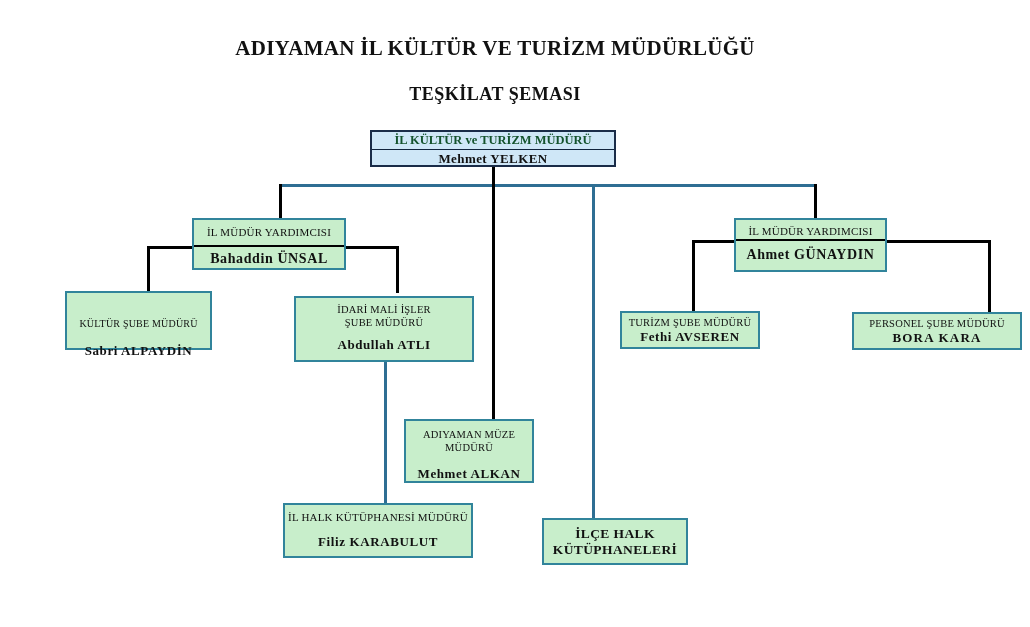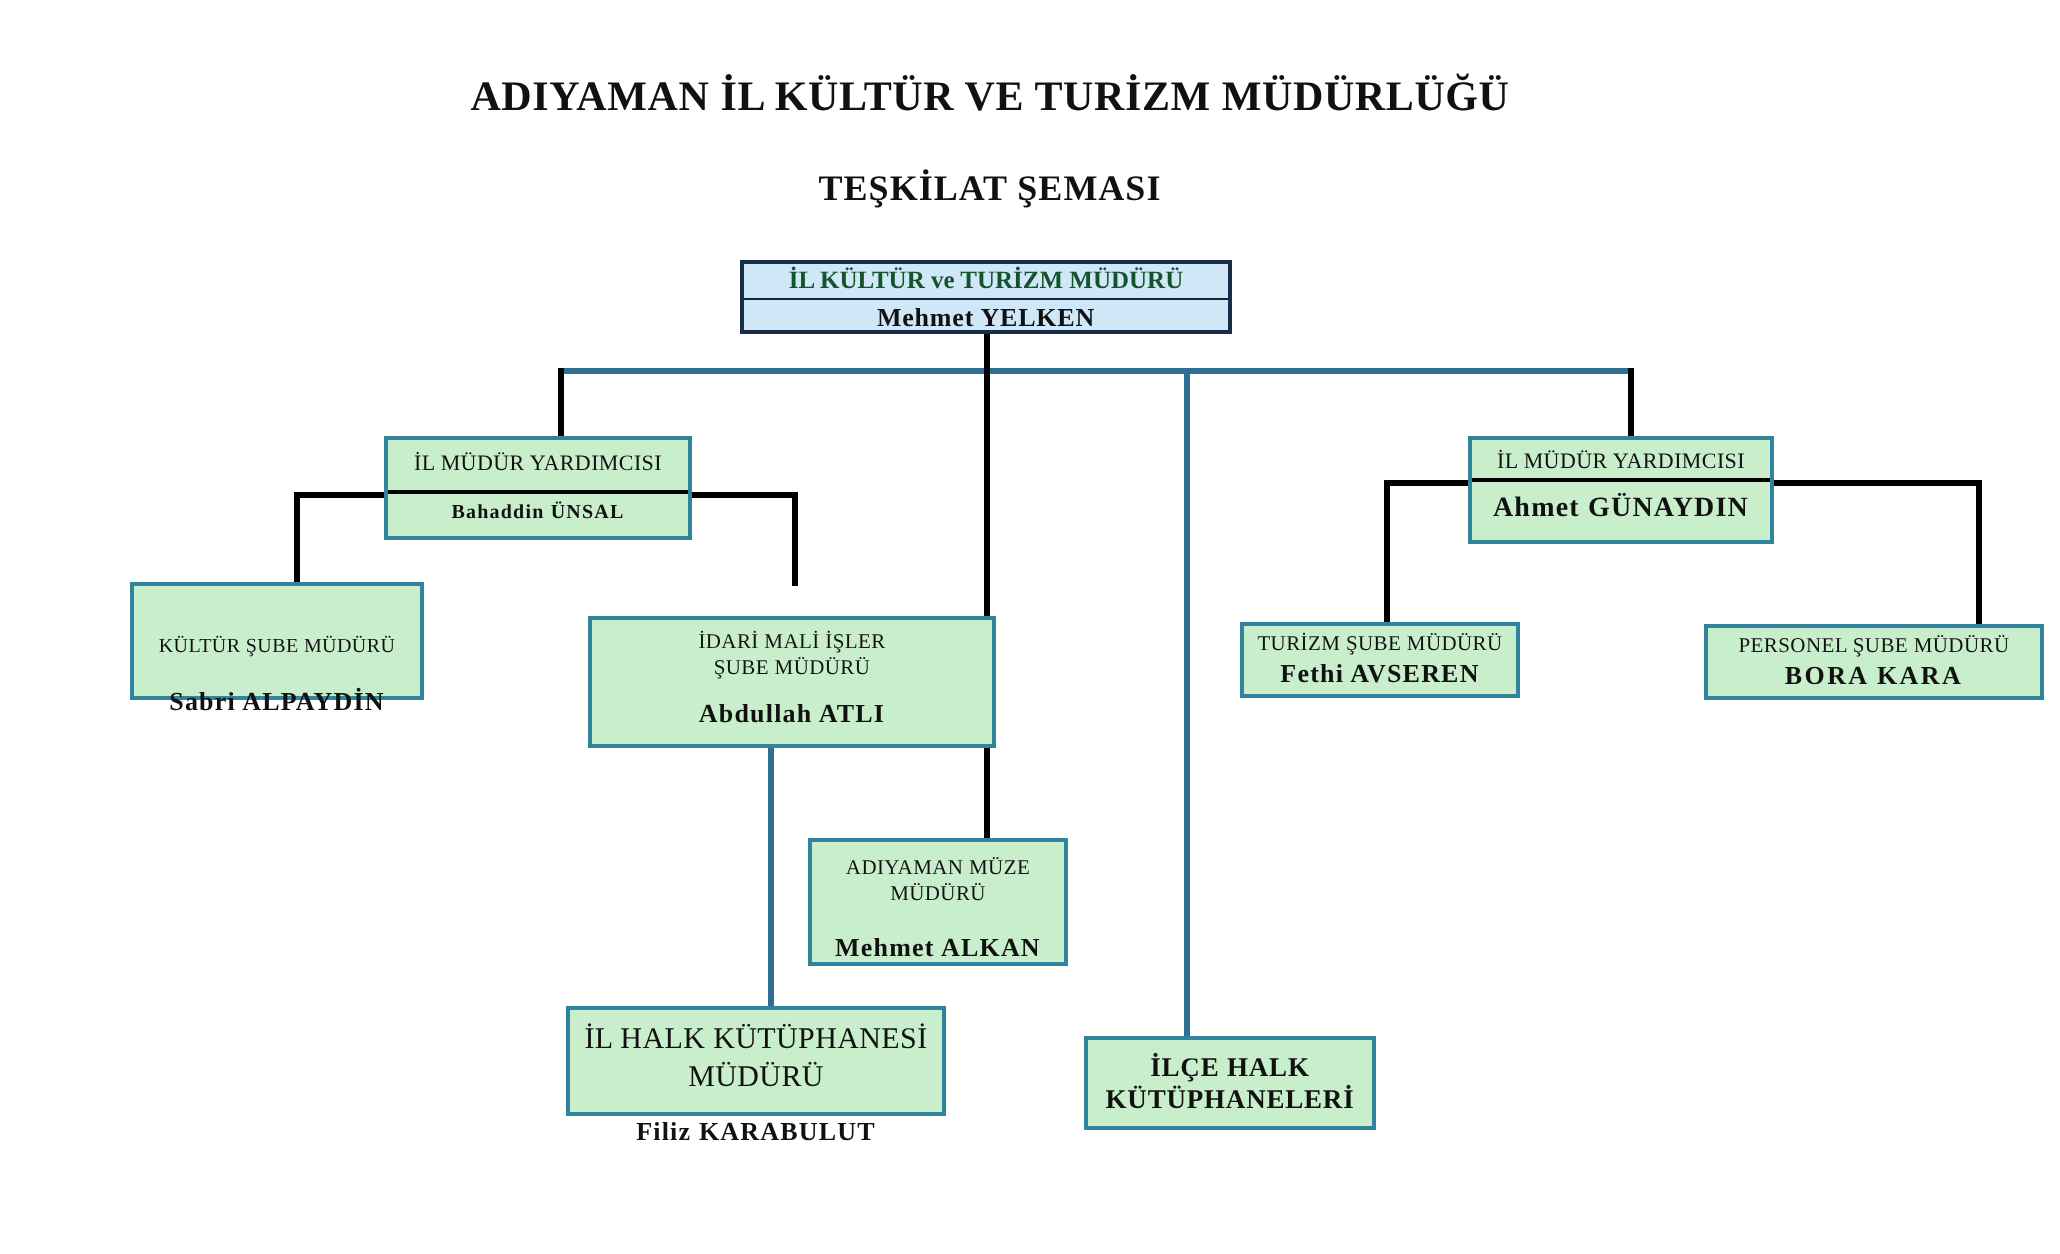--- a/index.html
+++ b/index.html
@@ -30,41 +30,41 @@
   }
   .node .t{font-size:10.5px;line-height:1.25;letter-spacing:.2px;}
   .node .n{font-weight:bold;font-size:13px;letter-spacing:.6px;}
   
   .node.director{left:370px;top:130px;width:246px;height:37px;background:var(--director-box-fill);border-color:var(--director-box-border);}
   .director .row-title{height:16px;border-bottom:1px solid #10233c;font-weight:bold;font-size:12.5px;color:#14532d;padding-top:1px;}
   .director .row-name{height:17px;font-weight:bold;font-size:13px;padding-top:1px;letter-spacing:.4px;}
   
   .node.deputy-left{left:192px;top:218px;width:154px;height:52px;}
   .deputy-left .t{height:27px;padding-top:6px;border-bottom:2px solid #000;box-sizing:border-box;font-size:11px;}
-  .deputy-left .n{padding-top:4px;font-size:10px;}
+  .deputy-left .n{padding-top:4px;font-size:14px;}
   .node.deputy-right{left:734px;top:218px;width:153px;height:54px;}
   .deputy-right .t{height:21px;padding-top:5px;border-bottom:2px solid #000;box-sizing:border-box;font-size:11px;}
   .deputy-right .n{padding-top:6px;font-size:14px;}
   .node.culture{left:65px;top:291px;width:147px;height:59px;}
   .culture .t{padding-top:6px;font-size:10px;margin-top:19px;}
   .culture .n{padding-top:12px;}
-  .node.admin{left:294px;top:308px;width:204px;height:66px;}
+  .node.admin{left:294px;top:296px;width:180px;height:66px;}
   .admin .t{padding-top:5px;font-size:10.5px;}
   .admin .n{padding-top:8px;}
   .node.tourism{left:620px;top:311px;width:140px;height:38px;}
   .tourism .t{padding-top:3px;font-size:10.5px;}
   .tourism .n{padding-top:0;}
   .node.personnel{left:852px;top:312px;width:170px;height:38px;}
   .personnel .t{padding-top:3px;font-size:10.5px;}
   .personnel .n{padding-top:0;letter-spacing:1.2px;}
   .node.museum{left:404px;top:419px;width:130px;height:64px;}
   .museum .t{padding-top:7px;font-size:10.5px;}
   .museum .n{padding-top:12px;}
   .node.library{left:283px;top:503px;width:190px;height:55px;}
-  .library .t{padding-top:6px;font-size:15px;}
+  .library .t{padding-top:6px;font-size:11px;}
   .library .n{padding-top:9px;}
   .node.district{left:542px;top:518px;width:146px;height:47px;display:flex;flex-direction:column;justify-content:center;}
   .district .n{letter-spacing:.4px;font-size:13.5px;}
 </style>
 </head>
 <body>
 
 <div id="canvas">
 
   <div class="header">

